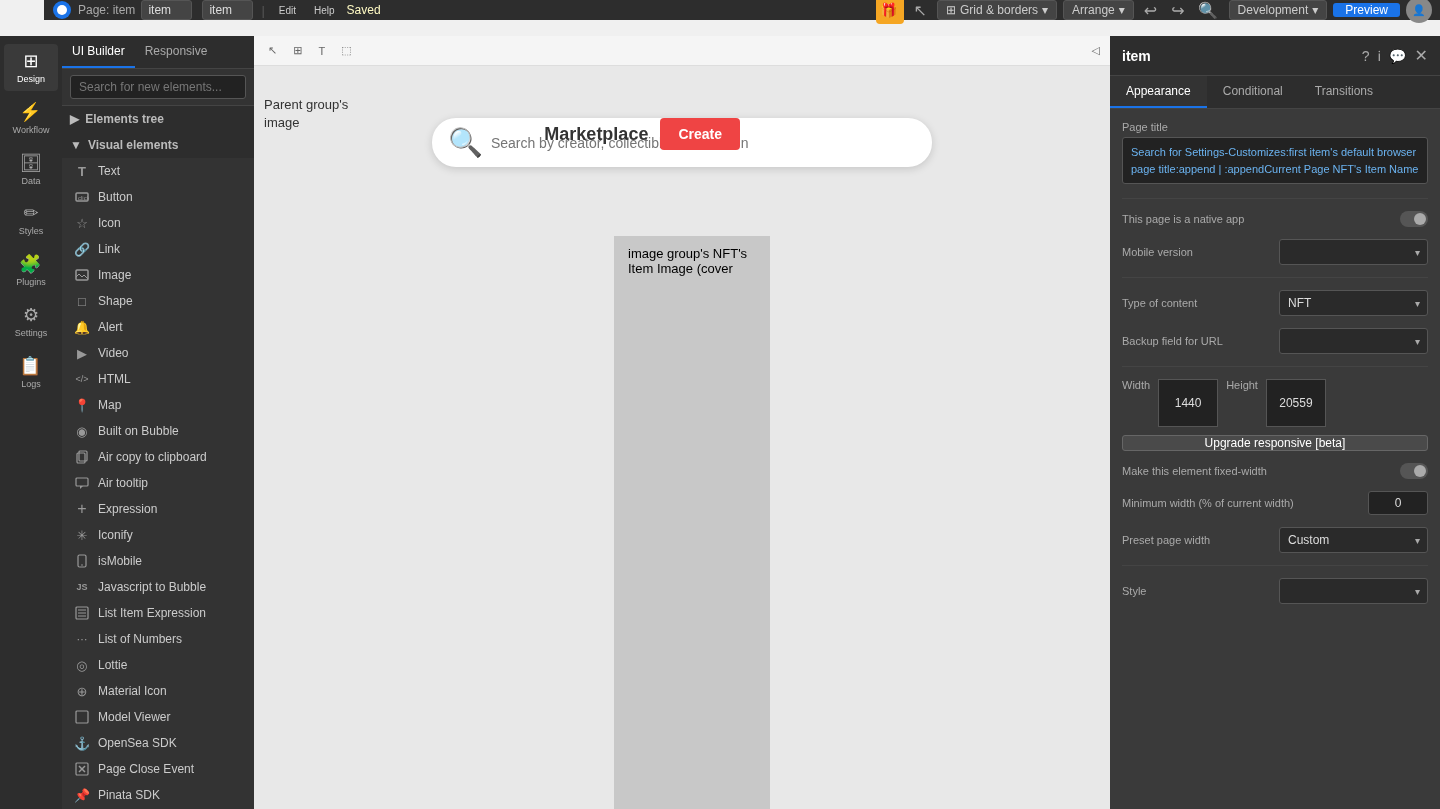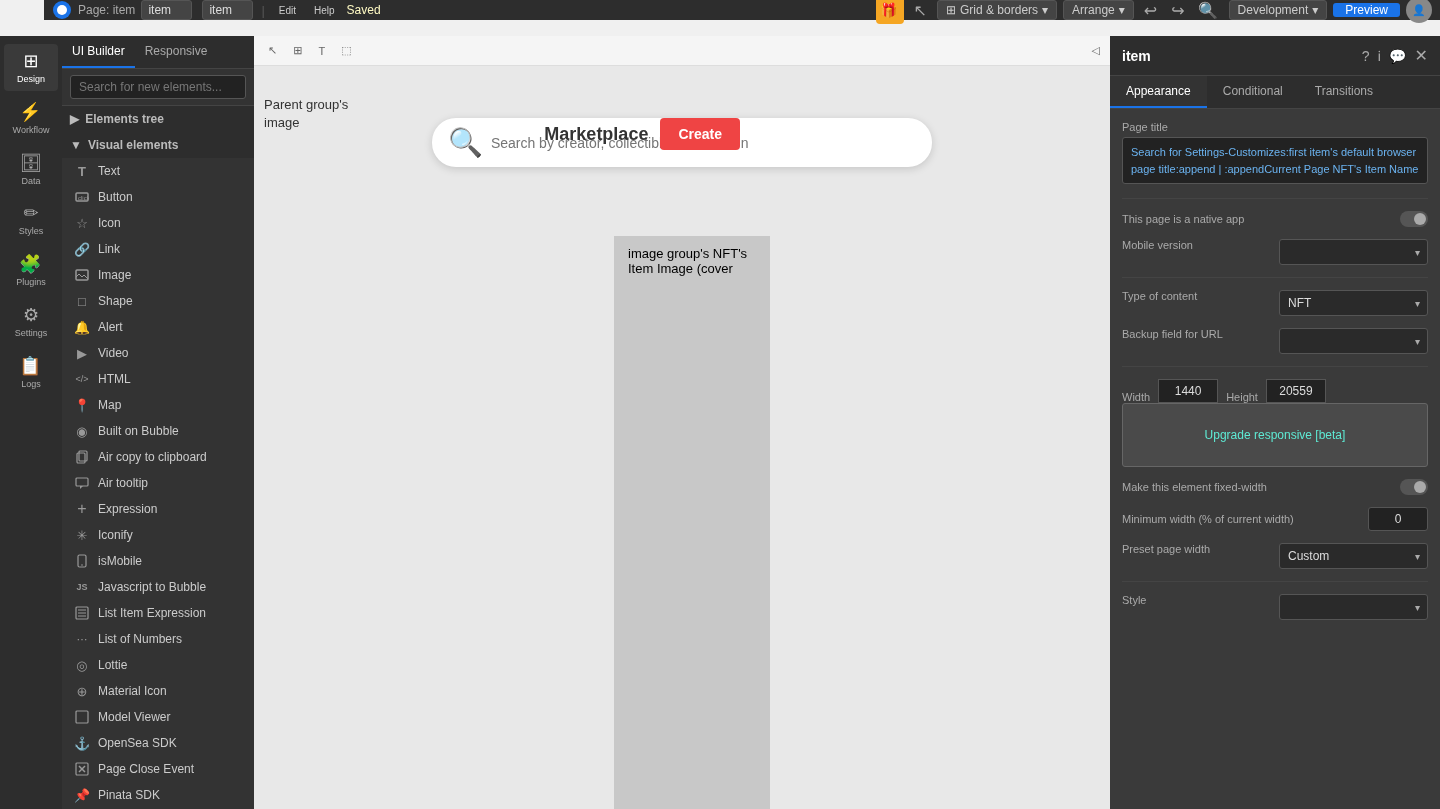--- a/index.html
+++ b/index.html
@@ -190,36 +190,36 @@
     }
     .rp-toggle-knob {
       position: absolute; top: 2px; right: 2px; width: 12px; height: 12px;
       background: #aaa; border-radius: 50%;
     }
     .rp-select {
       background: #2a2a2a; border: 1px solid #555; color: #ddd; font-size: 12px;
       padding: 5px 8px; border-radius: 3px; width: 100%; appearance: none;
       cursor: pointer; outline: none;
     }
-    .rp-select-row { display: flex; gap: 8px; margin-bottom: 12px; }
+    .rp-select-row { display: flex; align-items: center; gap: 8px; margin-bottom: 12px; }
     .rp-select-row .rp-field-label { font-size: 11px; color: #aaa; flex: 1; margin-bottom: 0; white-space: nowrap; }
     .rp-select-wrap { position: relative; flex: 1; }
     .rp-select-wrap::after {
       content: '▾'; position: absolute; right: 8px; top: 50%; transform: translateY(-50%);
       color: #aaa; pointer-events: none; font-size: 10px;
     }
-    .rp-dimensions-row { display: flex; align-items: flex-end; gap: 8px; margin-bottom: 0; }
+    .rp-dimensions-row { display: flex; align-items: flex-start; gap: 8px; margin-bottom: 8px; }
     .rp-dim-label { font-size: 11px; color: #aaa; }
     .rp-dim-value {
       background: #222; border: 1px solid #555; border-radius: 0;
-      padding: 4px 8px; color: #ddd; font-size: 12px; width: 60px; text-align: center;
+      padding: 16px 8px; color: #ddd; font-size: 12px; width: 60px; text-align: center;
     }
     .rp-upgrade-btn {
-      width: 100%; background: #4a4a4a; border: 1px solid #666; color: #5eead4;
-      padding: 24px; border-radius: 3px; font-size: 12px; cursor: pointer; margin-bottom: 12px;
+      width: 100%; background: #4a4a4a; border: 1px solid #666; color: #ffffff;
+      padding: 0; border-radius: 3px; font-size: 12px; cursor: pointer; margin-bottom: 12px;
     }
     .rp-number-input {
       background: #222; border: 1px solid #555; border-radius: 3px;
       padding: 4px 8px; color: #ddd; font-size: 12px; width: 60px; text-align: center;
     }
     .rp-divider { border: none; border-top: 1px solid #444; margin: 12px 0; }
 
     
     ::-webkit-scrollbar { width: 6px; }
     ::-webkit-scrollbar-track { background: #2d2d2d; }

